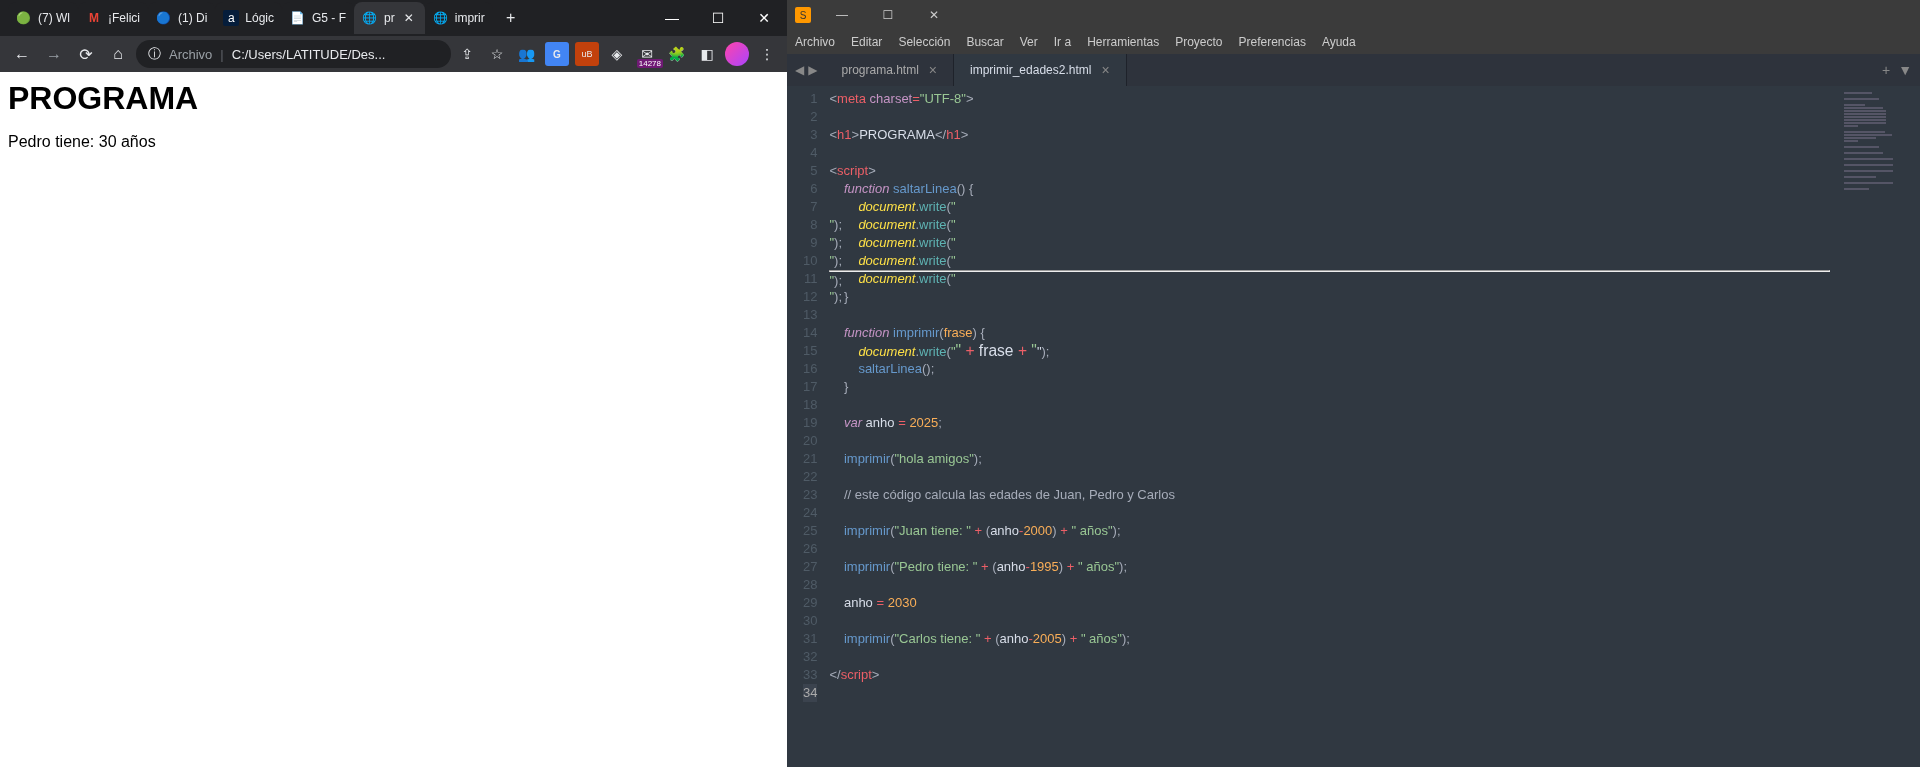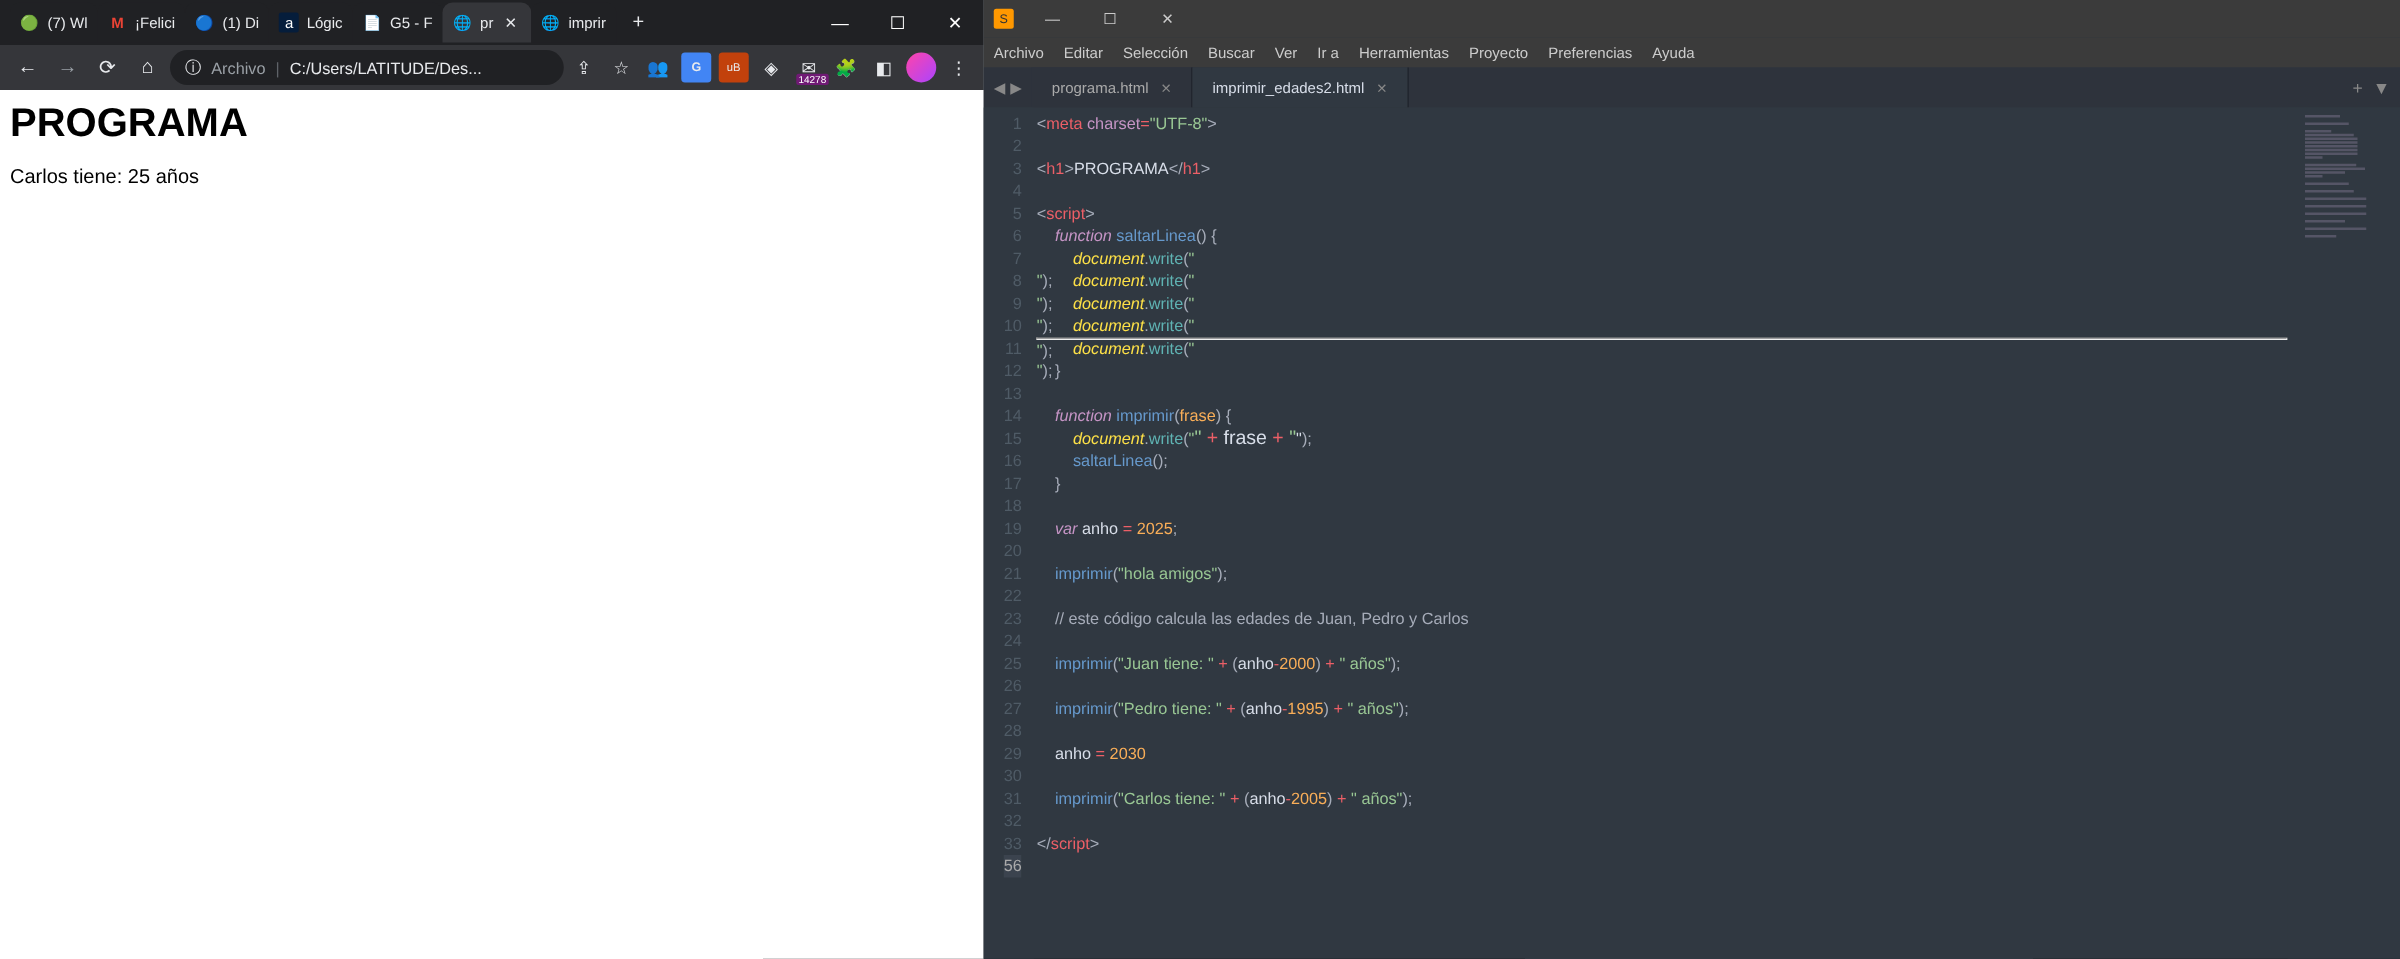--- a/index.html
+++ b/index.html
@@ -146,21 +146,21 @@
       <div class="ext-icon">✉<span class="ext-badge">14278</span></div>
       <div class="ext-icon">🧩</div>
       <div class="ext-icon">◧</div>
       <div class="avatar"></div>
       <div class="ext-icon">⋮</div>
     </div>
   </div>
 
   <div class="page-content">
     <h1>PROGRAMA</h1>
-    <p>Carlos tiene: 25 años</p>
+    <p>Pedro tiene: 30 años</p>
   </div>
 </div>
 
 <div class="sublime">
   <div class="st-titlebar">
     <div class="st-logo">S</div>
     <div class="st-wincontrols">
       <div class="st-winbtn">—</div>
       <div class="st-winbtn">☐</div>
       <div class="st-winbtn">✕</div>
@@ -228,21 +228,21 @@
         <div class="ln">24</div>
         <div class="ln">25</div>
         <div class="ln">26</div>
         <div class="ln">27</div>
         <div class="ln">28</div>
         <div class="ln">29</div>
         <div class="ln">30</div>
         <div class="ln">31</div>
         <div class="ln">32</div>
         <div class="ln">33</div>
-        <div class="ln current">56</div>
+        <div class="ln current">34</div>
       </div>
     <div class="code" id="code"><div class="line"><span class="c-punc">&lt;</span><span class="c-tag">meta</span> <span class="c-attr">charset</span><span class="c-op">=</span><span class="c-string">"UTF-8"</span><span class="c-punc">&gt;</span></div><div class="line">&nbsp;</div><div class="line"><span class="c-punc">&lt;</span><span class="c-tag">h1</span><span class="c-punc">&gt;</span><span class="c-text">PROGRAMA</span><span class="c-punc">&lt;/</span><span class="c-tag">h1</span><span class="c-punc">&gt;</span></div><div class="line">&nbsp;</div><div class="line"><span class="c-punc">&lt;</span><span class="c-tag">script</span><span class="c-punc">&gt;</span></div><div class="line">    <span class="c-kw">function</span> <span class="c-funcname">saltarLinea</span><span class="c-punc">()</span> <span class="c-punc">{</span></div><div class="line">        <span class="c-obj">document</span><span class="c-punc">.</span><span class="c-func">write</span><span class="c-punc">(</span><span class="c-string">"<br>"</span><span class="c-punc">)</span><span class="c-punc">;</span></div><div class="line">        <span class="c-obj">document</span><span class="c-punc">.</span><span class="c-func">write</span><span class="c-punc">(</span><span class="c-string">"<br>"</span><span class="c-punc">)</span><span class="c-punc">;</span></div><div class="line">        <span class="c-obj">document</span><span class="c-punc">.</span><span class="c-func">write</span><span class="c-punc">(</span><span class="c-string">"<br>"</span><span class="c-punc">)</span><span class="c-punc">;</span></div><div class="line">        <span class="c-obj">document</span><span class="c-punc">.</span><span class="c-func">write</span><span class="c-punc">(</span><span class="c-string">"<hr>"</span><span class="c-punc">)</span><span class="c-punc">;</span></div><div class="line">        <span class="c-obj">document</span><span class="c-punc">.</span><span class="c-func">write</span><span class="c-punc">(</span><span class="c-string">"<br>"</span><span class="c-punc">)</span><span class="c-punc">;</span></div><div class="line">    <span class="c-punc">}</span></div><div class="line">&nbsp;</div><div class="line">    <span class="c-kw">function</span> <span class="c-funcname">imprimir</span><span class="c-punc">(</span><span class="c-param">frase</span><span class="c-punc">)</span> <span class="c-punc">{</span></div><div class="line">        <span class="c-obj">document</span><span class="c-punc">.</span><span class="c-func">write</span><span class="c-punc">(</span><span class="c-string">"<big>"</big></span><big> <span class="c-op">+</span> <span class="c-varuse">frase</span> <span class="c-op">+</span> <span class="c-string">"</span></big>"<span class="c-punc">)</span><span class="c-punc">;</span></div><div class="line">        <span class="c-support">saltarLinea</span><span class="c-punc">()</span><span class="c-punc">;</span></div><div class="line">    <span class="c-punc">}</span></div><div class="line">&nbsp;</div><div class="line">    <span class="c-kw">var</span> <span class="c-varuse">anho</span> <span class="c-op">=</span> <span class="c-num">2025</span><span class="c-punc">;</span></div><div class="line">&nbsp;</div><div class="line">    <span class="c-support">imprimir</span><span class="c-punc">(</span><span class="c-string">"hola amigos"</span><span class="c-punc">)</span><span class="c-punc">;</span></div><div class="line">&nbsp;</div><div class="line">    <span class="c-comment">// este código calcula las edades de Juan, Pedro y Carlos</span></div><div class="line">&nbsp;</div><div class="line">    <span class="c-support">imprimir</span><span class="c-punc">(</span><span class="c-string">"Juan tiene: "</span> <span class="c-op">+</span> <span class="c-punc">(</span><span class="c-varuse">anho</span><span class="c-op">-</span><span class="c-num">2000</span><span class="c-punc">)</span> <span class="c-op">+</span> <span class="c-string">" años"</span><span class="c-punc">)</span><span class="c-punc">;</span></div><div class="line">&nbsp;</div><div class="line">    <span class="c-support">imprimir</span><span class="c-punc">(</span><span class="c-string">"Pedro tiene: "</span> <span class="c-op">+</span> <span class="c-punc">(</span><span class="c-varuse">anho</span><span class="c-op">-</span><span class="c-num">1995</span><span class="c-punc">)</span> <span class="c-op">+</span> <span class="c-string">" años"</span><span class="c-punc">)</span><span class="c-punc">;</span></div><div class="line">&nbsp;</div><div class="line">    <span class="c-varuse">anho</span> <span class="c-op">=</span> <span class="c-num">2030</span></div><div class="line">&nbsp;</div><div class="line">    <span class="c-support">imprimir</span><span class="c-punc">(</span><span class="c-string">"Carlos tiene: "</span> <span class="c-op">+</span> <span class="c-punc">(</span><span class="c-varuse">anho</span><span class="c-op">-</span><span class="c-num">2005</span><span class="c-punc">)</span> <span class="c-op">+</span> <span class="c-string">" años"</span><span class="c-punc">)</span><span class="c-punc">;</span></div><div class="line">&nbsp;</div><div class="line"><span class="c-punc">&lt;/</span><span class="c-tag">script</span><span class="c-punc">&gt;</span></div><div class="line">&nbsp;</div></div>
     <div class="minimap">
       <div class="minimap-content" id="minimap-content">
           <div class="minimap-line" style="width: 40%;"></div>
           <div class="minimap-line" style="width: 0%; background: transparent;"></div>
           <div class="minimap-line" style="width: 50%;"></div>
           <div class="minimap-line" style="width: 0%; background: transparent;"></div>
           <div class="minimap-line" style="width: 30%;"></div>
           <div class="minimap-line" style="width: 55%;"></div>

